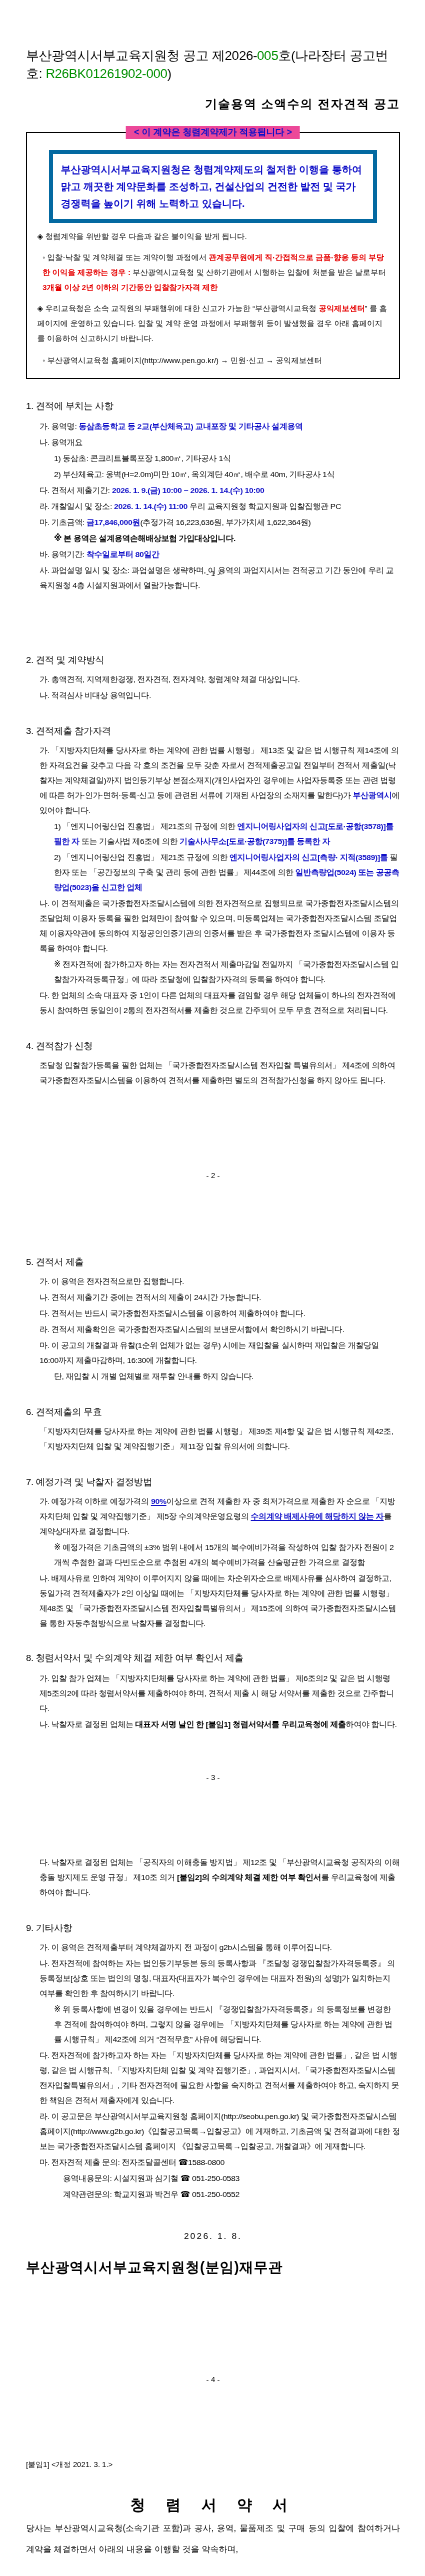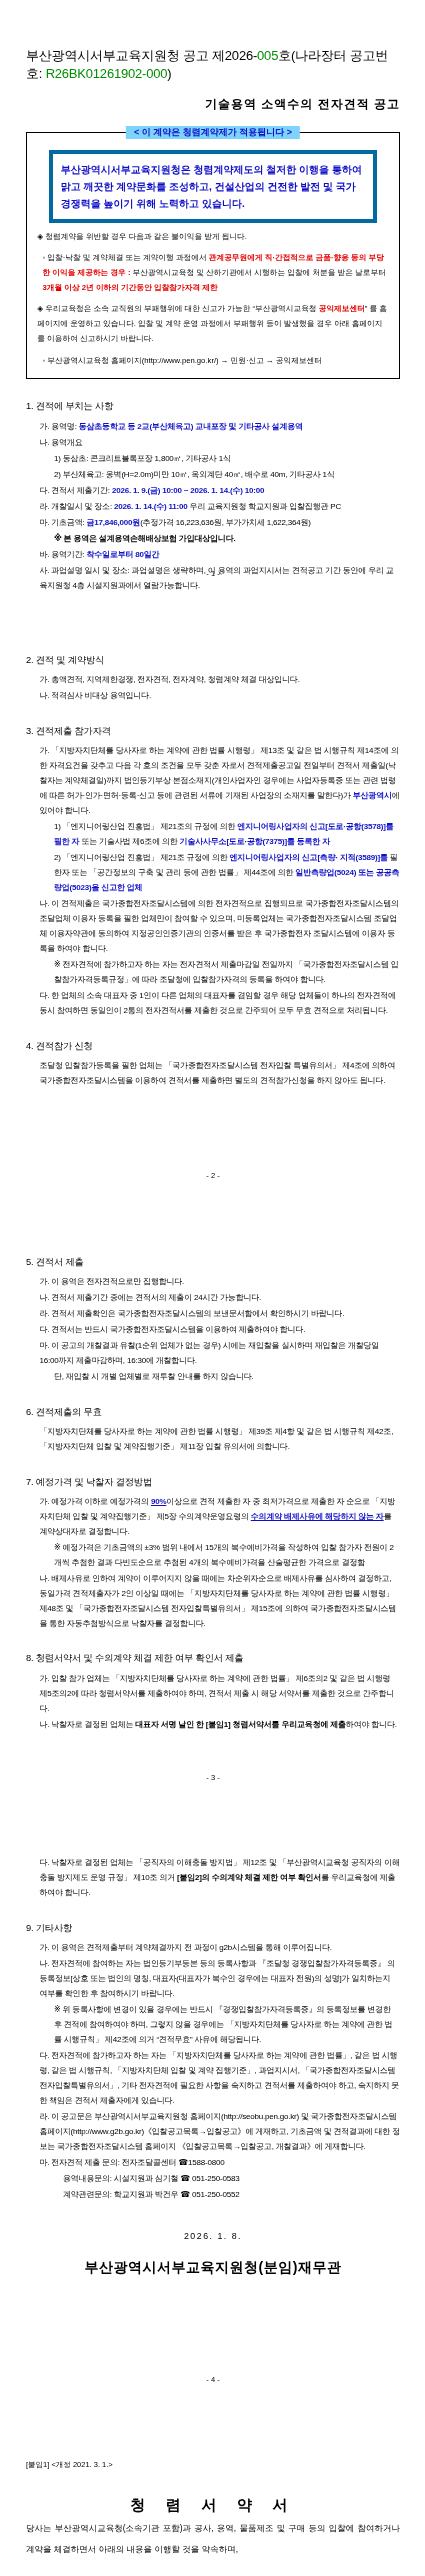--- a/index.html
+++ b/index.html
@@ -12,32 +12,32 @@
   .pg4{padding-top:48px}.pg5{padding-top:52px}
   .pagenum{position:absolute;left:0;right:0;bottom:24px;text-align:center;font-size:7.5px;}
   
   .c-green{color:#008f00}.c-blue{color:#0f0fc8}.c-red{color:#e60000}
   .bold{font-weight:bold}.u{text-decoration:underline}
   
   .headerline{font-size:13px;letter-spacing:-0.2px}
   .doctitle{font-size:12px;font-weight:bold;text-align:right;letter-spacing:1px;margin-top:13.4px}
   .ibox{border:1px solid #000;margin-top:18.5px;position:relative;padding:7.2px 10.3px 10.3px}
   .ibox-title{position:absolute;top:-7.2px;left:50%;transform:translateX(-50%);
-    background:#7dd3fc;padding:0 8.2px;color:#0f0fc8;font-size:9px;font-weight:bold;white-space:nowrap}
+    background:#ec4899;padding:0 8.2px;color:#0f0fc8;font-size:9px;font-weight:bold;white-space:nowrap}
   .ibox-inner{border:4px solid #0369a1;margin:10.3px 11.3px 4.1px;padding:6.7px 8.2px;color:#0f0fc8;
     font-weight:bold;font-size:10px;line-height:17px}
   .ibox-item{font-size:7.7px;line-height:15px;margin-top:6.2px}
   .ibox-item.circ{padding-left:5.2px}
   
   .sect-head{font-size:9.3px;font-weight:normal;margin:21.6px 0 5.2px;letter-spacing:-0.2px}
   .content > .sect-head:first-child{margin-top:0}
   .para{font-size:8px;line-height:15px;margin-top:1px;letter-spacing:-0.2px}
   .ind1{padding-left:13.4px}.ind2{padding-left:28px}.ind3{padding-left:37px}
   .cdate{text-align:center;font-size:8.8px;margin-top:29px;letter-spacing:1.5px}
-  .signer{text-align:center;font-size:14px;font-weight:bold;margin-top:18.5px;letter-spacing:0.5px}
+  .signer{text-align:left;font-size:14px;font-weight:bold;margin-top:18.5px;letter-spacing:0.5px}
   
   .attach-label{font-size:7.5px}
   .pledge-title{text-align:center;font-size:15px;font-weight:bold;letter-spacing:8.2px;margin-top:26px}
   .pledge-para{font-size:8.5px;line-height:20.6px;margin-top:3px;text-align:justify}
 </style>
 </head>
 <body>
 
 <div class="sheet">
 
@@ -84,22 +84,22 @@
         <div class="para ind1"><span>조달청 입찰참가등록을 필한 업체는 「국가종합전자조달시스템 전자입찰 특별유의서」 제4조에 의하여 국가종합전자조달시스템을 이용하여 견적서를 제출하면 별도의 견적참가신청을 하지 않아도 됩니다.</span></div>
       </div>
     <div class="pagenum">- 2 -</div>
   </div>
 
   <div class="pg pg3">
     <div class="content">
         <div class="sect-head">5. 견적서 제출</div>
         <div class="para ind1"><span>가. 이 용역은 전자견적으로만 집행합니다.</span></div>
         <div class="para ind1"><span>나. 견적서 제출기간 중에는 견적서의 제출이 24시간 가능합니다.</span></div>
+        <div class="para ind1"><span>다. 견적서는 반드시 국가종합전자조달시스템을 이용하여 제출하여야 합니다.</span></div>
         <div class="para ind1"><span>라. 견적서 제출확인은 국가종합전자조달시스템의 보낸문서함에서 확인하시기 바랍니다.</span></div>
-        <div class="para ind1"><span>다. 견적서는 반드시 국가종합전자조달시스템을 이용하여 제출하여야 합니다.</span></div>
         <div class="para ind1"><span>마. 이 공고의 개찰결과 유찰(1순위 업체가 없는 경우) 시에는 재입찰을 실시하며 재입찰은 개찰당일 16:00까지 제출마감하며, 16:30에 개찰합니다.</span></div>
         <div class="para ind2"><span>단, 재입찰 시 개별 업체별로 재투찰 안내를 하지 않습니다.</span></div>
         <div class="sect-head">6. 견적제출의 무효</div>
         <div class="para ind1"><span>「지방자치단체를 당사자로 하는 계약에 관한 법률 시행령」 제39조 제4항 및 같은 법 시행규칙 제42조, 「지방자치단체 입찰 및 계약집행기준」 제11장 입찰 유의서에 의합니다.</span></div>
         <div class="sect-head">7. 예정가격 및 낙찰자 결정방법</div>
         <div class="para ind1"><span>가. 예정가격 이하로 예정가격의 </span><span class="c-blue u bold">90%</span><span>이상으로 견적 제출한 자 중 최저가격으로 제출한 자 순으로 「지방자치단체 입찰 및 계약집행기준」 제5장 수의계약운영요령의 </span><span class="c-blue u bold">수의계약 배제사유에 해당하지 않는 자</span><span>를 계약상대자로 결정합니다.</span></div>
         <div class="para ind2"><span>※ 예정가격은 기초금액의 ±3% 범위 내에서 15개의 복수예비가격을 작성하여 입찰 참가자 전원이 2개씩 추첨한 결과 다빈도순으로 추첨된 4개의 복수예비가격을 산술평균한 가격으로 결정함</span></div>
         <div class="para ind1"><span>나. 배제사유로 인하여 계약이 이루어지지 않을 때에는 차순위자순으로 배제사유를 심사하여 결정하고, 동일가격 견적제출자가 2인 이상일 때에는 「지방자치단체를 당사자로 하는 계약에 관한 법률 시행령」 제48조 및 「국가종합전자조달시스템 전자입찰특별유의서」 제15조에 의하여 국가종합전자조달시스템을 통한 자동추첨방식으로 낙찰자를 결정합니다.</span></div>
         <div class="sect-head">8. 청렴서약서 및 수의계약 체결 제한 여부 확인서 제출</div>
         <div class="para ind1"><span>가. 입찰 참가 업체는 「지방자치단체를 당사자로 하는 계약에 관한 법률」 제6조의2 및 같은 법 시행령 제5조의2에 따라 청렴서약서를 제출하여야 하며, 견적서 제출 시 해당 서약서를 제출한 것으로 간주합니다.</span></div>

